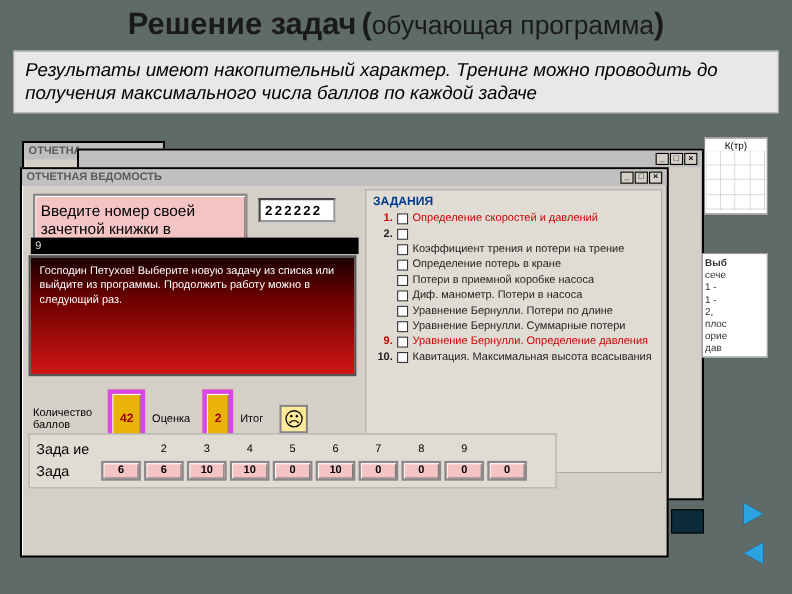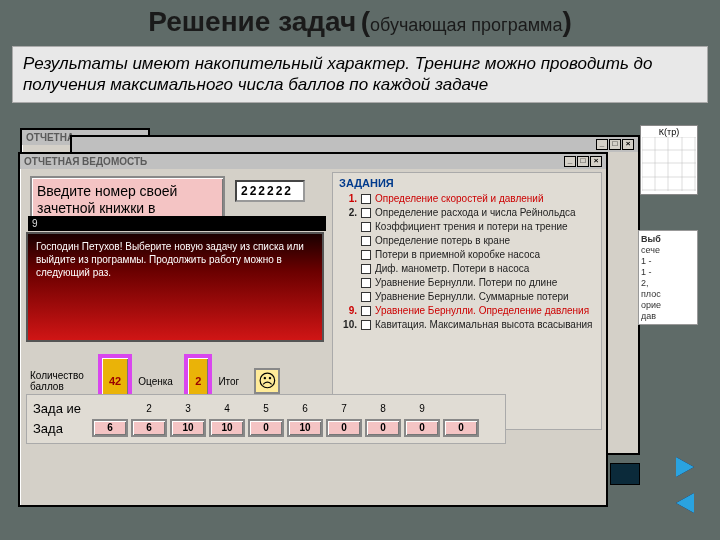--- a/index.html
+++ b/index.html
@@ -11,21 +11,21 @@
     overflow: hidden;
   }
   .title-area {
     position: absolute;
     top: 6px; left: 0; right: 0;
     text-align: center;
     color: #1a1a1a;
   }
   .title-main { font-size: 28px; font-weight: bold; display: inline; }
   .title-paren { font-size: 28px; font-weight: bold; }
-  .title-sub { font-size: 18px; margin-top: 19px; }
+  .title-sub { font-size: 24px; margin-top: 19px; }
   .desc-box {
     position: absolute;
     top: 46px; left: 12px; right: 12px;
     background: #e8e8e8;
     border: 1px solid #aaa;
     padding: 6px 10px;
     font-style: italic;
     font-size: 17px;
     line-height: 1.25;
     color: #000;
@@ -275,21 +275,20 @@
     <div class="hdr">ЗАДАНИЯ</div>
     <div id="tasks-list">
         <div class="task-row">
           <div class="num red">1.</div>
           <div class="chk"></div>
           <div class="txt red">Определение скоростей и давлений</div>
         </div>
         <div class="task-row">
           <div class="num">2.</div>
           <div class="chk"></div>
-          <div class="txt">Определение расхода и числа Рейнольдса</div>
         </div>
         <div class="task-row">
           <div class="num"></div>
           <div class="chk"></div>
           <div class="txt">Коэффициент трения и потери на трение</div>
         </div>
         <div class="task-row">
           <div class="num"></div>
           <div class="chk"></div>
           <div class="txt">Определение потерь в кране</div>

